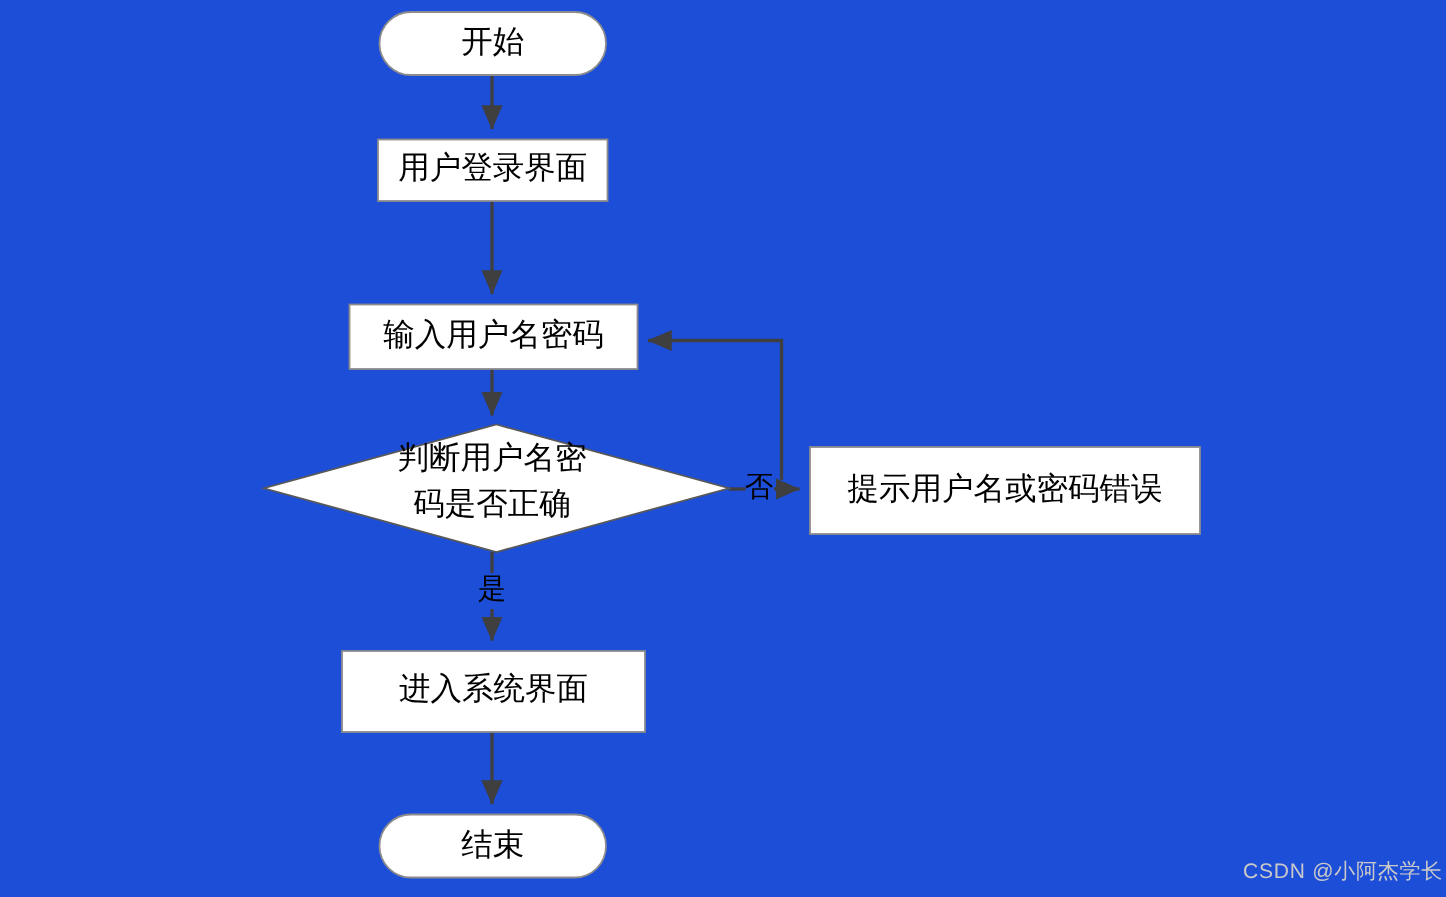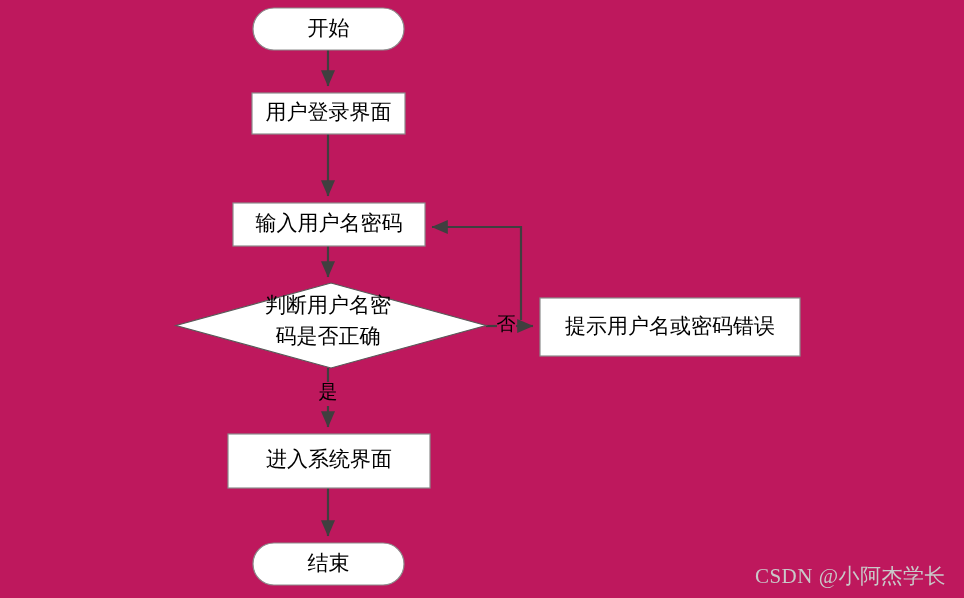--- a/index.html
+++ b/index.html
@@ -7,21 +7,21 @@
     padding: 0;
     background: #ffffff;
   }
   body {
     font-family: "Liberation Serif", "DejaVu Serif", serif;
   }
   #canvas {
     position: relative;
     width: 964px;
     height: 598px;
-    background: #be185d;
+    background: #1d4ed8;
     overflow: hidden;
   }
   #flow-svg {
     position: absolute;
     left: 0;
     top: 0;
     width: 964px;
     height: 598px;
   }
   .node-shape {
@@ -48,24 +48,24 @@
   }
   .edge-label {
     font-family: "Liberation Serif", "DejaVu Serif", serif;
     font-size: 19px;
     fill: #000000;
     text-anchor: middle;
     dominant-baseline: middle;
   }
   .watermark {
     position: absolute;
-    right: 18px;
+    right: 2px;
     bottom: 8px;
-    font-family: Liberation Serif, serif;
-    font-size: 21px;
+    font-family: Liberation Sans, sans-serif;
+    font-size: 14px;
     color: #c9c9c9;
     letter-spacing: 0.5px;
     white-space: nowrap;
     user-select: none;
   }
 </style>
 </head>
 <body>
 
 <div id="canvas">

